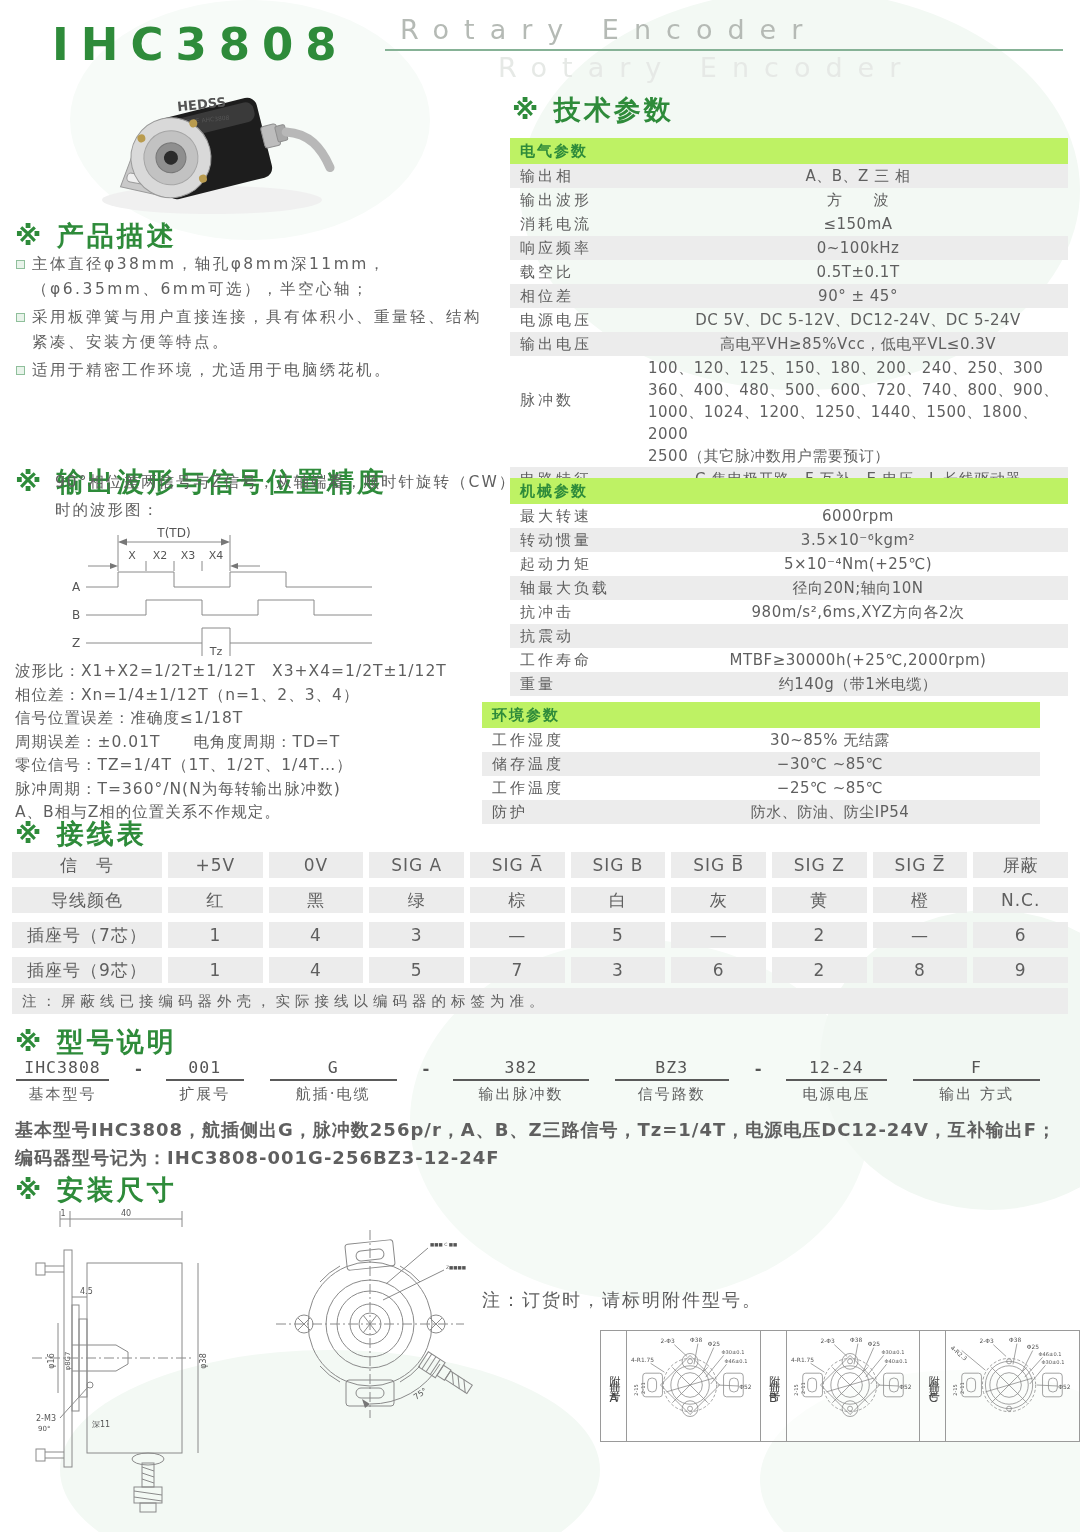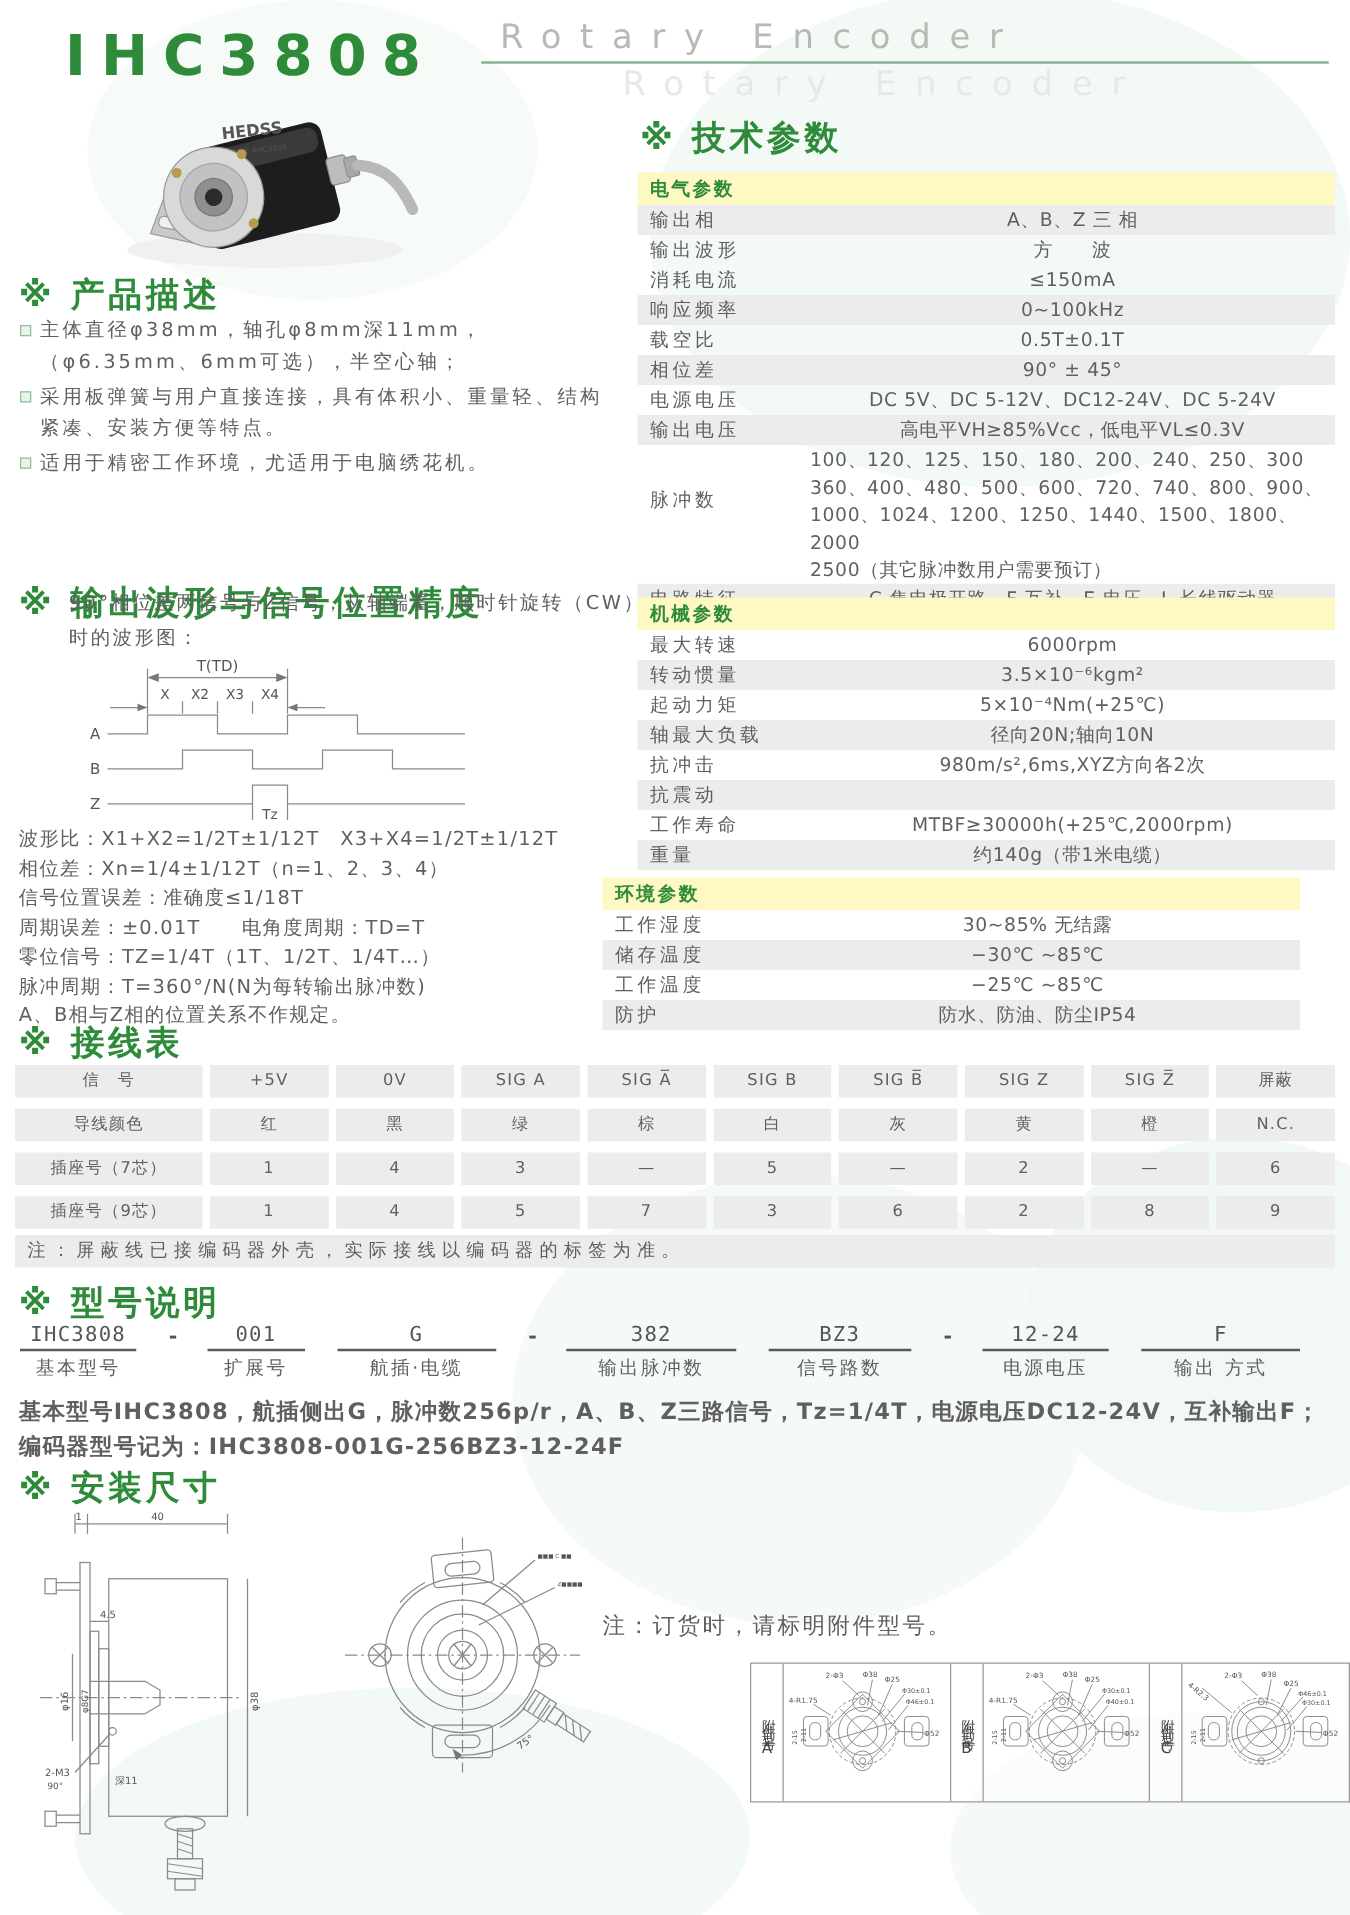--- a/index.html
+++ b/index.html
@@ -11,40 +11,40 @@
   .z1{z-index:1;}
   
   .model-title{left:52px;top:18px;font-size:45px;font-weight:bold;color:#2e8b3a;letter-spacing:12px;}
   .en-title{left:400px;top:14px;font-size:27px;color:#b5bab5;letter-spacing:15px;white-space:nowrap;}
   .en-rule{left:385px;top:49px;width:678px;height:2px;background:#86b296;}
   .en-ghost{left:498px;top:52px;font-size:27px;color:#e6e9e6;letter-spacing:15px;white-space:nowrap;}
   
   .sec-title{font-size:27px;font-weight:bold;color:#2e8b3a;letter-spacing:3px;white-space:nowrap;}
   
   .spec-table{width:558px;font-size:15px;}
-  .spec-head{background:#fef9c3;color:#2e8b3a;font-weight:bold;height:26px;line-height:26px;
+  .spec-head{background:#bef264;color:#2e8b3a;font-weight:bold;height:26px;line-height:26px;
              padding-left:10px;letter-spacing:2px;}
   .trow{display:flex;height:24px;line-height:24px;}
   .trow.alt{background:#ececec;}
   .tlabel{width:128px;padding-left:10px;letter-spacing:3px;white-space:nowrap;flex:none;}
   .tvalue{flex:1;text-align:center;letter-spacing:0.5px;white-space:nowrap;}
   .trow.tall{height:auto;min-height:90px;align-items:flex-start;}
   .trow.tall .tlabel{line-height:88px;}
   .tvalue.multiline{white-space:pre-line;text-align:left;line-height:22px;padding-top:1px;}
   
   .bullets{left:15px;top:252px;width:470px;font-size:15.5px;line-height:25px;letter-spacing:2.5px;}
   .bullet{position:relative;padding-left:17px;margin-bottom:3px;}
   .bullet::before{content:"";position:absolute;left:1px;top:8px;width:7px;height:7px;
                   background:#e8f3ea;border:1px solid #8fbf9b;}
   .wave-intro{left:15px;top:468px;width:475px;font-size:15.5px;line-height:28px;letter-spacing:2px;margin-left:40px;}
   .wave-specs{left:15px;top:660px;width:480px;font-size:15.5px;line-height:22.5px;letter-spacing:1px;white-space:nowrap;}
   .wave-specs div{margin-bottom:1px;}
   
   .wire-table{left:12px;top:852px;width:1056px;display:grid;
-              grid-template-columns:150px repeat(9,1fr);gap:9px 6px;font-size:13px;}
+              grid-template-columns:150px repeat(9,1fr);gap:9px 6px;font-size:17px;}
   .wcell{background:#ececec;height:26px;line-height:26px;text-align:center;letter-spacing:1px;white-space:nowrap;}
   .wire-note{left:12px;top:988px;width:1046px;background:#ececec;height:26px;line-height:26px;
              padding-left:10px;font-size:14.5px;letter-spacing:5px;white-space:nowrap;}
   
   .model-row{left:16px;top:1058px;width:1050px;display:flex;align-items:flex-start;font-size:16.5px;color:#555;}
   .seg{text-align:center;margin-right:26px;}
   .seg-code{display:block;border-bottom:2px solid #5a5a5a;padding:0 4px 2px;letter-spacing:1px;
             font-family:"DejaVu Sans Mono","Liberation Mono",monospace;}
   .seg-label{display:block;padding-top:4px;font-size:15px;letter-spacing:2px;color:#5f5f5f;white-space:nowrap;}
   .seg-sep{padding:0 10px 0 0;margin-right:14px;line-height:22px;font-weight:bold;}

